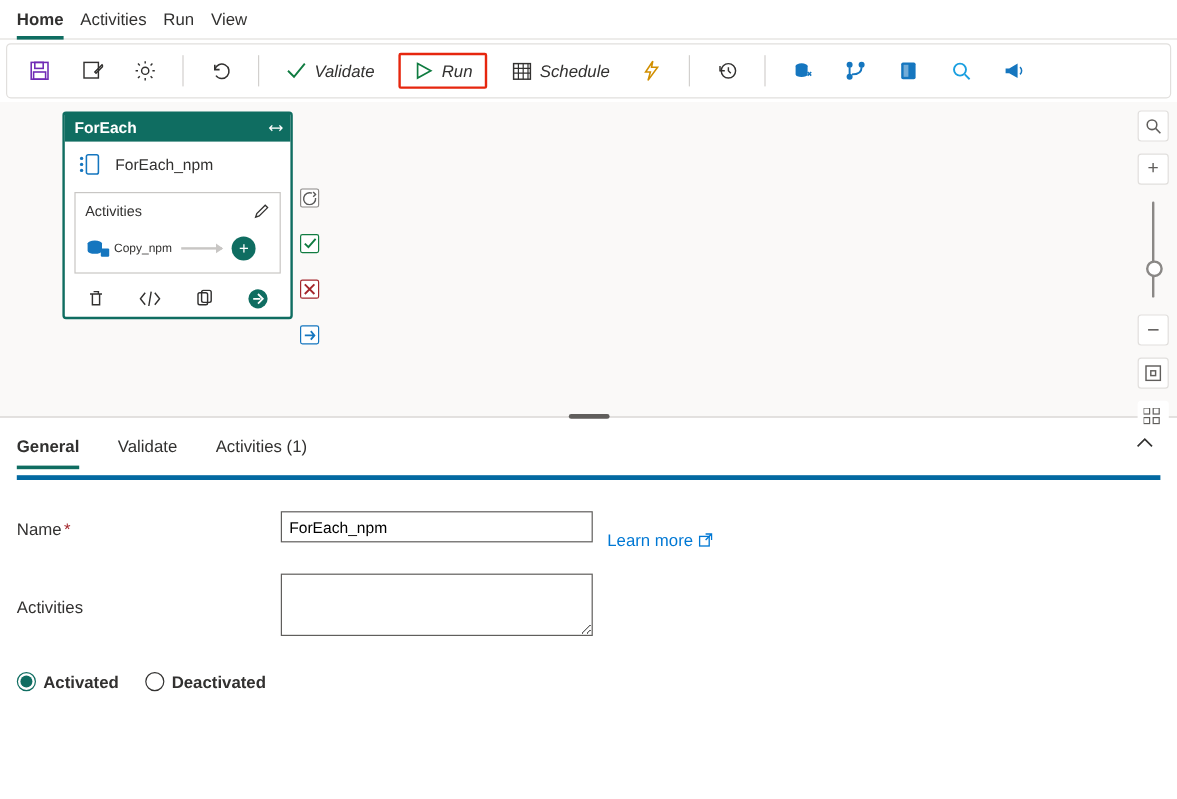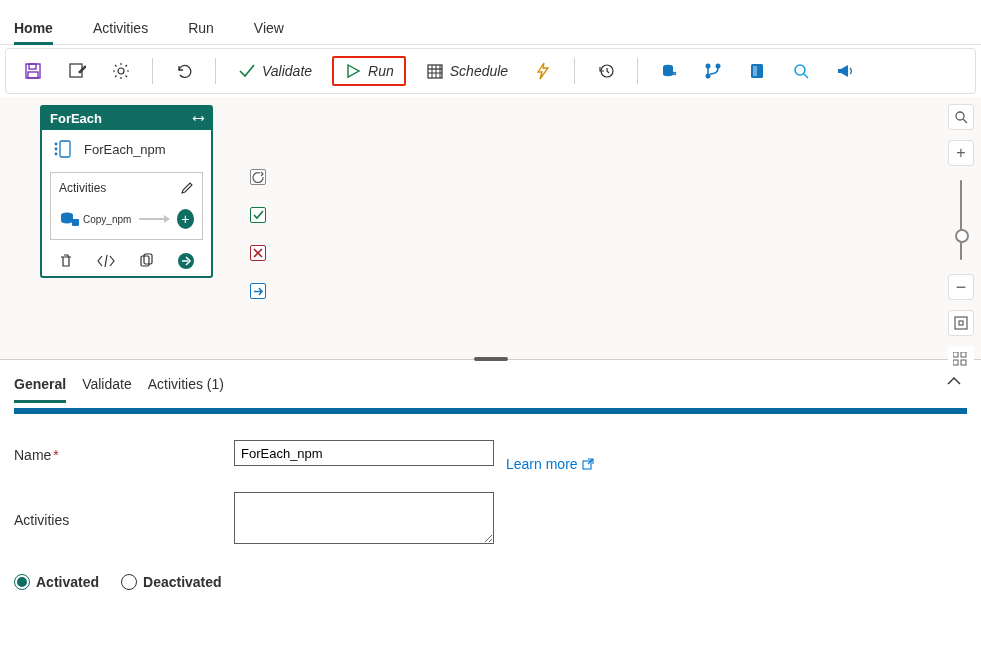--- a/index.html
+++ b/index.html
@@ -1,47 +1,47 @@
 <!DOCTYPE html>
 <html><head>
 <meta charset="utf-8">
 <style>
 * { box-sizing: border-box; margin: 0; padding: 0; font-family: "Segoe UI", sans-serif; }
 body { width: 981px; height: 666px; background: #fff; position: relative; overflow: hidden; font-size: 13px; color: #323130;}
-.top-tabs { display:flex; gap:40px; padding: 16px 14px 0 14px; border-bottom: 1px solid #e1dfdd; text-align: right;}
+.top-tabs { display:flex; gap:14px; padding: 4px 14px 0 14px; border-bottom: 1px solid #e1dfdd; text-align: right;}
 .top-tab { padding: 4px 0 6px 0; cursor:pointer; font-size:14px;}
 .top-tab.active { font-weight:600; border-bottom: 3px solid #0f6d61; margin-bottom:-1px;}
 .toolbar { display:flex; align-items:center; gap:14px; height:46px; border:1px solid #e1dfdd; border-radius:4px; margin:3px 5px; padding:0 12px;font-style:italic;}
 .tb-btn { display:flex; align-items:center; gap:6px; padding:4px 6px; cursor:pointer; font-size:14px; color:#323130; border-radius:2px;}
 .tb-icon { width:18px; height:18px; display:flex; align-items:center; justify-content:center;}
 .tb-sep { width:1px; height:26px; background:#d2d0ce; margin:0 2px;}
 .run-hl { border:2px solid #e6260e; padding:4px 10px;}
 .canvas { position:relative; height:263px; border-bottom:1px solid #d2d0ce; background:#faf9f8;}
 .side-controls { position:absolute; right:6px; top:7px; width:28px; display:flex; flex-direction:column; gap:10px; align-items:center;}
 .sc-btn { width:26px; height:26px; border:1px solid #e1dfdd; border-radius:3px; background:#fff; display:flex; align-items:center; justify-content:center; cursor:pointer;}
 .slider-track { width:2px; height:80px; background:#8a8886; border-radius:1px; margin:4px 0;}
 .slider-thumb { width:14px; height:14px; border:2px solid #8a8886; background:#fff; border-radius:50%; position:absolute; right:12px; top:132px;}
-.activity-card { position:absolute; left:40px; top:8px; width:173px; border:2px solid #0f6d61; background:#fff; border-radius:3px;}
+.activity-card { position:absolute; left:52px; top:8px; width:192px; border:2px solid #0f6d61; background:#fff; border-radius:3px;}
 .card-header { background:#0f6d61; color:#fff; display:flex; justify-content:space-between; align-items:center; padding:4px 8px; font-size:13px; font-weight:600;}
 .expand-icon { transform: rotate(45deg); font-size:11px;}
 .card-name-row { display:flex; align-items:center; gap:10px; padding:8px 10px;}
 .inner-box { margin:4px 8px 6px 8px; border:1px solid #c8c6c4; padding:6px 8px 10px 8px;}
 .inner-title { display:flex; justify-content:space-between; font-size:12px; padding:2px 0 14px 0;}
 .flow-row { display:flex; align-items:center; gap:8px;}
 .copy-node { display:flex; flex-direction:row; align-items:center; font-size:10px; gap:2px;}
 .db-icon { width:22px; height:18px;}
 .arrow-line { width:34px; height:2px; background:#c8c6c4; position:relative;}
 .arrow-line:after{content:"";position:absolute;right:-1px;top:-3px;border-left:6px solid #c8c6c4;border-top:4px solid transparent;border-bottom:4px solid transparent;}
 .circle-plus { width:20px; height:20px; border-radius:50%; background:#0f6d61; color:#fff; display:flex; align-items:center; justify-content:center; font-size:14px; cursor:pointer;}
 .card-footer { display:flex; justify-content:space-around; align-items:center; padding:6px 4px;}
 .status-col { position:absolute; left:249px; top:72px; width:18px; display:flex; flex-direction:column; gap:22px; align-items:center;}
 .status-box { width:16px; height:16px; border:1px solid #8a8886; border-radius:2px; display:flex; align-items:center; justify-content:center; font-size:11px; background:#fff;}
 .drag-handle { position:absolute; left:50%; bottom:-2px; transform:translateX(-50%); width:34px; height:4px; background:#605e5c; border-radius:2px;}
 .panel { padding:0 14px;}
-.panel-tabs { display:flex; gap:16px; padding:16px 0 6px 0; border-bottom:6px solid #0369a1; position:relative;}
+.panel-tabs { display:flex; gap:32px; padding:16px 0 6px 0; border-bottom:4px solid #0369a1; position:relative;}
 .panel-tab { padding-bottom:8px; cursor:pointer; font-size:14px;}
 .panel-tab.active { font-weight:600; border-bottom:3px solid #0f6d61; margin-bottom:-1px;}
 .collapse-chev { position:absolute; right:6px; top:16px; cursor:pointer;}
 .form-row { display:flex; align-items:center; margin-top:20px;}
 .form-label { width:220px; font-size:14px; padding-top:3px;}
 .req-star { color:#a4262c; margin-left:2px;}
 .text-input { width:260px; height:26px; border:1px solid #605e5c; padding:2px 6px; font-size:13px;}
 .textarea { width:260px; height:52px; border:1px solid #605e5c; padding:4px 6px; font-size:13px; resize:both;}
 .learn-link { color:#0078d4; margin-left:12px; font-size:14px; display:flex; align-items:center; gap:4px;margin-top:22px;}
 .radio-group { display:flex; gap:22px; align-items:center;}

